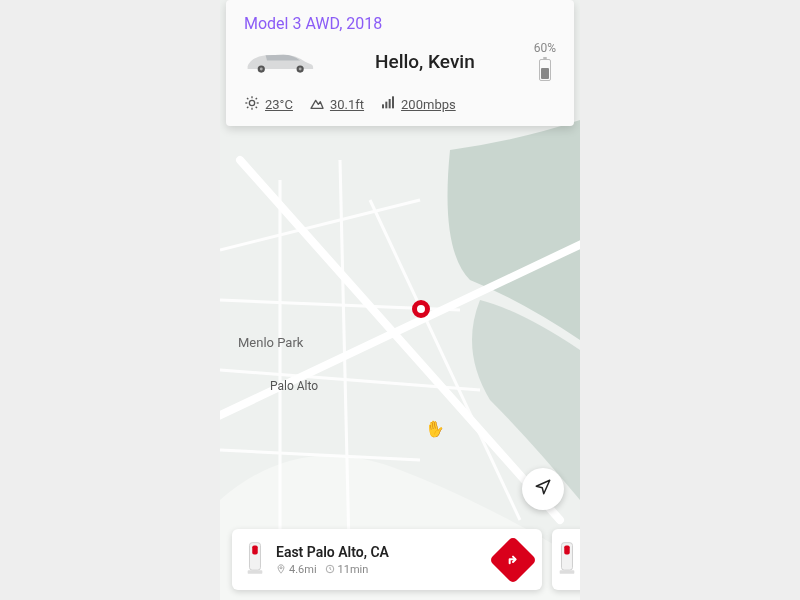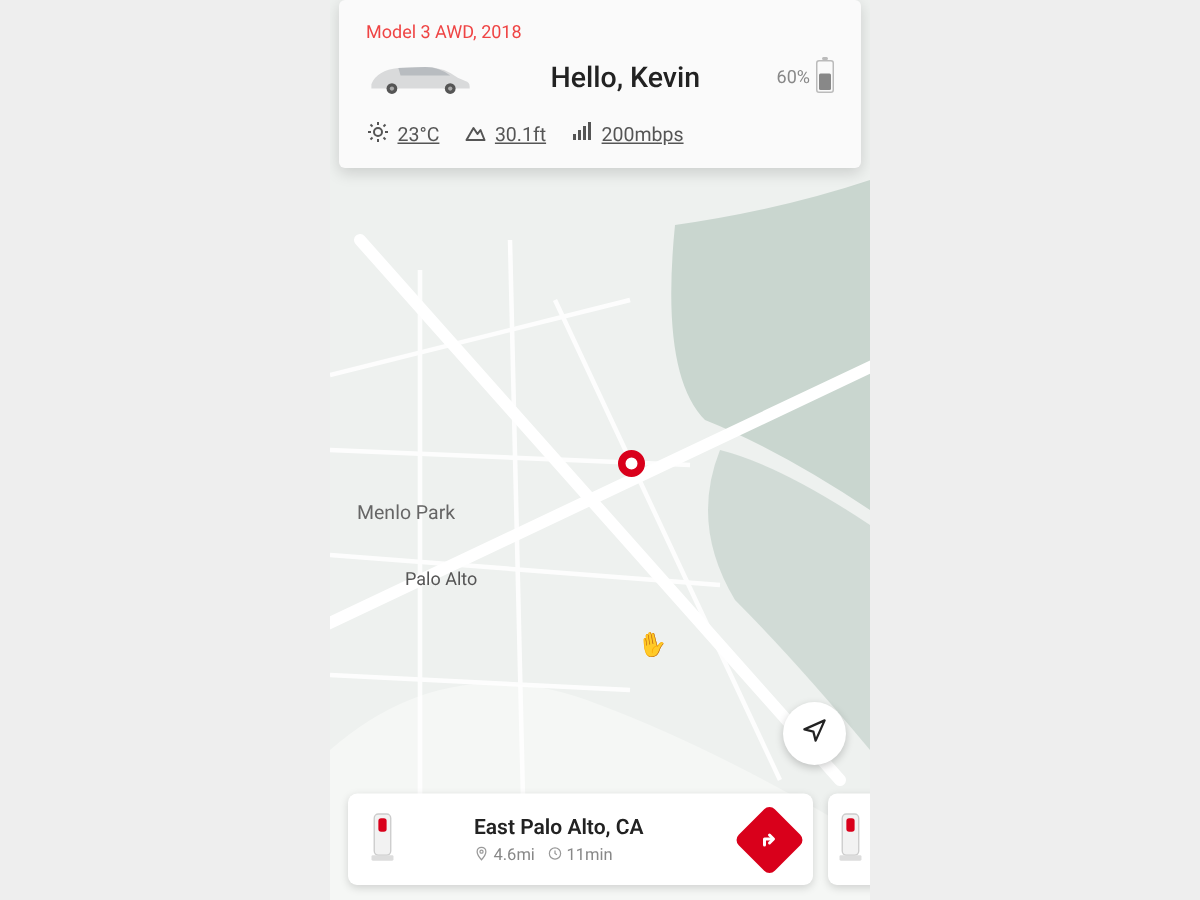--- a/index.html
+++ b/index.html
@@ -52,22 +52,22 @@
   
   .top-card {
     position: absolute;
     left: 6px; right: 6px; top: 0;
     background: #fafafa;
     border-radius: 4px;
     box-shadow: 0 3px 10px rgba(0,0,0,0.15);
     padding: 14px 18px 12px 18px;
   }
   .car-model {
-    color: #ef4444;
-    font-size: 12px;
+    color: #8b5cf6;
+    font-size: 16px;
     margin-bottom: 8px;
   }
   .hello-row {
     display: flex;
     align-items: center;
     gap: 12px;
   }
   .car-drawing { width: 72px; height: 30px; flex: 0 0 72px; }
   .hello-text {
     flex: 1;
@@ -75,20 +75,21 @@
     font-weight: 500;
     color: #222;
     text-align: center;
   }
   .battery-group {
     display: flex;
     align-items: center;
     gap: 4px;
     color: #888;
     font-size: 12px;
+    flex-direction: column;
   }
   .battery {
     width: 12px; height: 22px;
     border: 1px solid #bbb;
     border-radius: 2px;
     position: relative;
     display: flex;
     align-items: flex-end;
     padding: 1px;
   }
@@ -145,21 +146,21 @@
   .charger-peek {
     flex: 0 0 40px;
     background:#fff;
     border-radius:6px;
     box-shadow: 0 2px 6px rgba(0,0,0,0.15);
     padding:10px 4px;
     display:flex;
     align-items:center;
   }
   .charger-icon { width: 22px; flex: 0 0 22px; }
-  .charger-info { flex: 1; margin-left: 40px; }
+  .charger-info { flex: 1; }
   .charger-title { font-size: 14px; font-weight: 600; color:#222; }
   .charger-sub { font-size: 11px; color:#888; margin-top:3px; display:flex; gap:8px; align-items:center;}
   .charger-sub span { display:flex; align-items:center; gap:3px;}
   .nav-btn {
     width: 34px; height: 34px;
     transform: rotate(45deg);
     background: #d9001b;
     border-radius: 5px;
     display:flex; align-items:center; justify-content:center;
   }

